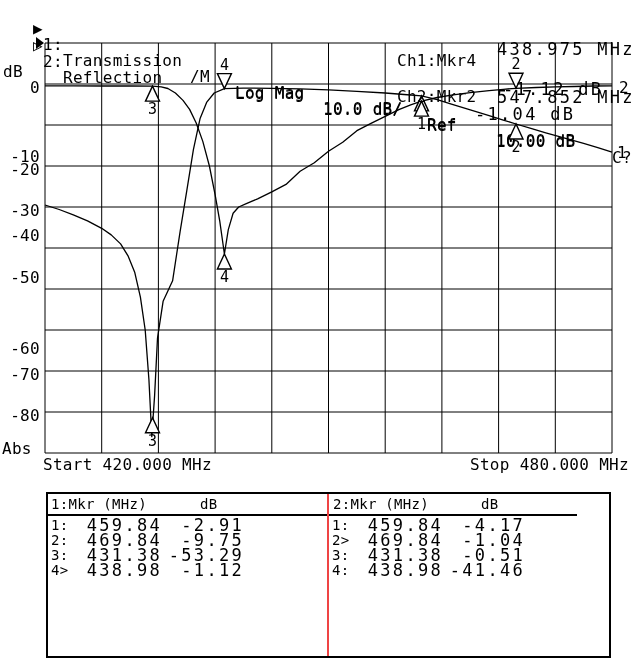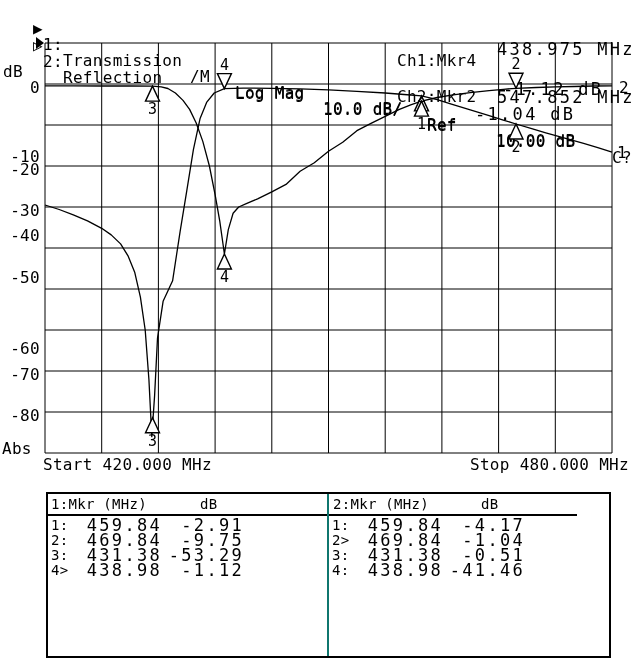--- a/index.html
+++ b/index.html
@@ -10,21 +10,21 @@
   .t14{font-size:14px;line-height:15px;letter-spacing:0.3px;}
   .t20{font-size:17px;line-height:15px;letter-spacing:2.3px;}
   #plot{position:absolute;left:0;top:0;}
   .g{stroke:#000;stroke-width:1;}
   .trace{fill:none;stroke:#000;stroke-width:1.3;stroke-linejoin:round;}
   .mk{fill:#fff;stroke:#000;stroke-width:1.4;}
   .mt{font-family:"DejaVu Sans Mono",monospace;font-size:15px;text-anchor:middle;fill:#000;}
   .ref{fill:#000;stroke:none;}
   .tables-box{position:absolute;left:46px;top:492px;width:561px;height:162px;border:2px solid #000;}
   .tbl{position:absolute;top:0;height:100%;}
-  .tbl.left{left:0;width:279px;border-right:2px solid #0f766e;}
+  .tbl.left{left:0;width:279px;border-right:2px solid #ef4444;}
   .tbl.right{left:281px;width:248px;}
   .tbl .hdr{position:absolute;left:0;top:0;width:100%;height:20px;border-bottom:2px solid #000;}
   .row{position:absolute;left:0;width:100%;height:15px;}
   .cell-n{position:absolute;left:3px;}
   .cell-f{position:absolute;left:28px;width:86px;text-align:right;}
   .cell-v{position:absolute;left:106px;width:90px;text-align:right;}
   .ytick{position:absolute;left:2px;width:38px;text-align:right;}
 </style>
 </head>
 <body>

